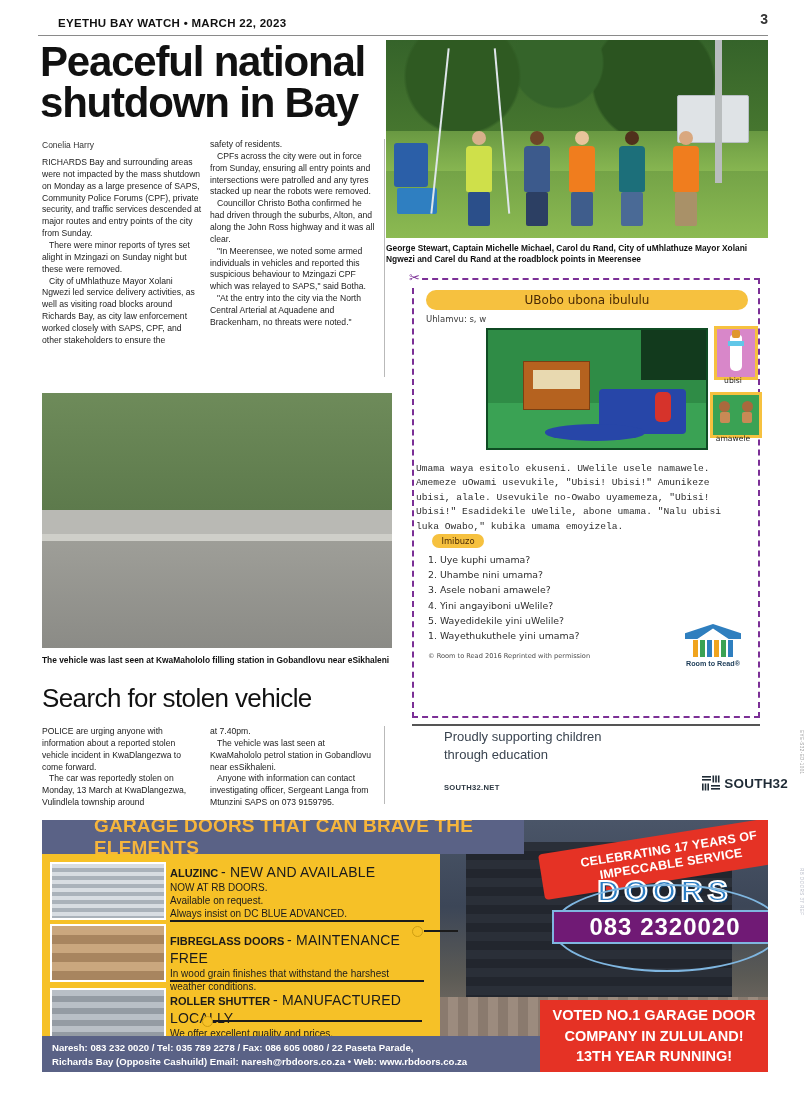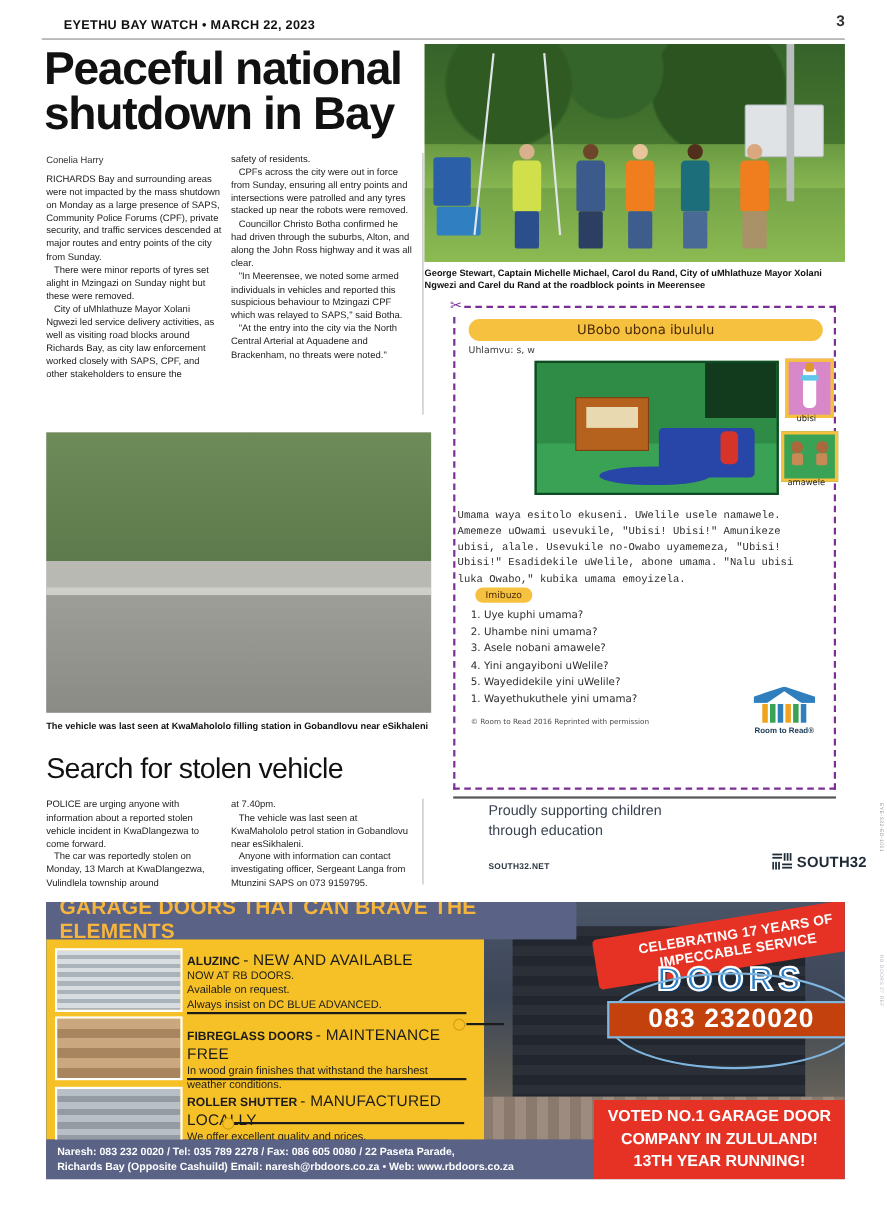--- a/index.html
+++ b/index.html
@@ -144,21 +144,21 @@
   .s32-logo{position:absolute;right:18px;top:775px;display:flex;align-items:center;gap:4px;}
   .s32-mark{width:18px;height:16px;display:block;}
   .s32-name{font-size:13.5px;font-weight:bold;letter-spacing:.2px;color:#1f2b36;}
   .s32-vert{position:absolute;right:2px;top:730px;font-size:4.6px;color:#9a9a9a;
      writing-mode:vertical-rl;letter-spacing:.4px;}
 
   
   .ad{position:absolute;left:42px;top:820px;width:726px;height:252px;overflow:hidden;background:#3f4a6b;}
   .ad-hdr{position:absolute;left:0;top:0;width:482px;height:34px;background:#5a6286;
      display:flex;align-items:center;padding-left:12px;box-sizing:border-box;}
-  .ad-hdr span{font-size:19px;font-weight:bold;color:#f6b53c;letter-spacing:.2px;}
+  .ad-hdr span{font-size:19px;font-weight:bold;color:#f6b53c;letter-spacing:.2px;margin-left:40px;}
   .ad-photo{position:absolute;left:366px;top:0;width:360px;height:216px;
      background:linear-gradient(#4a5568 0%,#3c4657 40%,#5b5a55 72%,#7d7268 100%);}
   .ad-door{position:absolute;left:16%;top:10%;width:74%;height:72%;
      background:repeating-linear-gradient(#2a2f38 0 9px,#22262e 9px 18px);}
   .ad-pave{position:absolute;left:0;bottom:0;width:100%;height:18%;
      background:repeating-linear-gradient(90deg,#9c8b7e 0 10px,#8a7a6e 10px 20px);}
   .ad-yellow{position:absolute;left:0;top:34px;width:398px;height:182px;background:#f6c127;}
   .ad-thumb{position:absolute;left:8px;width:112px;height:54px;border:2px solid #fff;background:#55606e;}
   .ad-thumb.t1{top:42px;background:repeating-linear-gradient(#d8dde2 0 4px,#aab2ba 4px 8px);}
   .ad-thumb.t2{top:104px;background:repeating-linear-gradient(#caa77e 0 9px,#a8855f 9px 18px);}
@@ -179,21 +179,21 @@
      transform:rotate(-9deg);border-radius:4px;display:flex;flex-direction:column;
      align-items:center;justify-content:center;color:#fff;font-weight:bold;font-size:12.5px;
      line-height:1.2;text-align:center;letter-spacing:.2px;}
   .rb-logo{position:absolute;left:498px;top:60px;width:250px;text-align:center;color:#1f6fb2;}
   .rb-rb{font-size:42px;font-weight:bold;letter-spacing:2px;color:#2b7dc4;
      -webkit-text-stroke:2px #ffffff;text-shadow:2px 2px 0 #10365c;}
   .rb-doors{font-size:30px;font-weight:bold;letter-spacing:5px;color:#2b7dc4;
      -webkit-text-stroke:2px #ffffff;text-shadow:2px 2px 0 #10365c;margin-top:-6px;}
   .rb-oval{position:absolute;left:12px;top:4px;width:226px;height:84px;border:2px solid #7fb6e0;
      border-radius:50%;}
-  .rb-phone{position:relative;margin:2px auto 0;width:222px;height:30px;background:#c2410c;
+  .rb-phone{position:relative;margin:2px auto 0;width:222px;height:30px;background:#701a75;
      border:2px solid #7fb6e0;display:flex;align-items:center;justify-content:center;
      font-size:24px;font-weight:bold;color:#fff;letter-spacing:1px;}
   .ad-voted{position:absolute;left:498px;top:180px;width:228px;height:72px;background:#e53225;
      display:flex;flex-direction:column;align-items:center;justify-content:center;
      color:#fff;font-weight:bold;font-size:14.5px;line-height:1.42;text-align:center;}
   .ad-contact{position:absolute;left:0;top:216px;width:498px;height:36px;background:#5a6286;
      color:#fff;font-size:9.6px;font-weight:bold;line-height:1.45;padding:5px 0 0 10px;box-sizing:border-box;}
   .ad-vert{position:absolute;right:2px;top:868px;font-size:4.6px;color:#b8bcc8;
      writing-mode:vertical-rl;letter-spacing:.4px;}
 </style>

